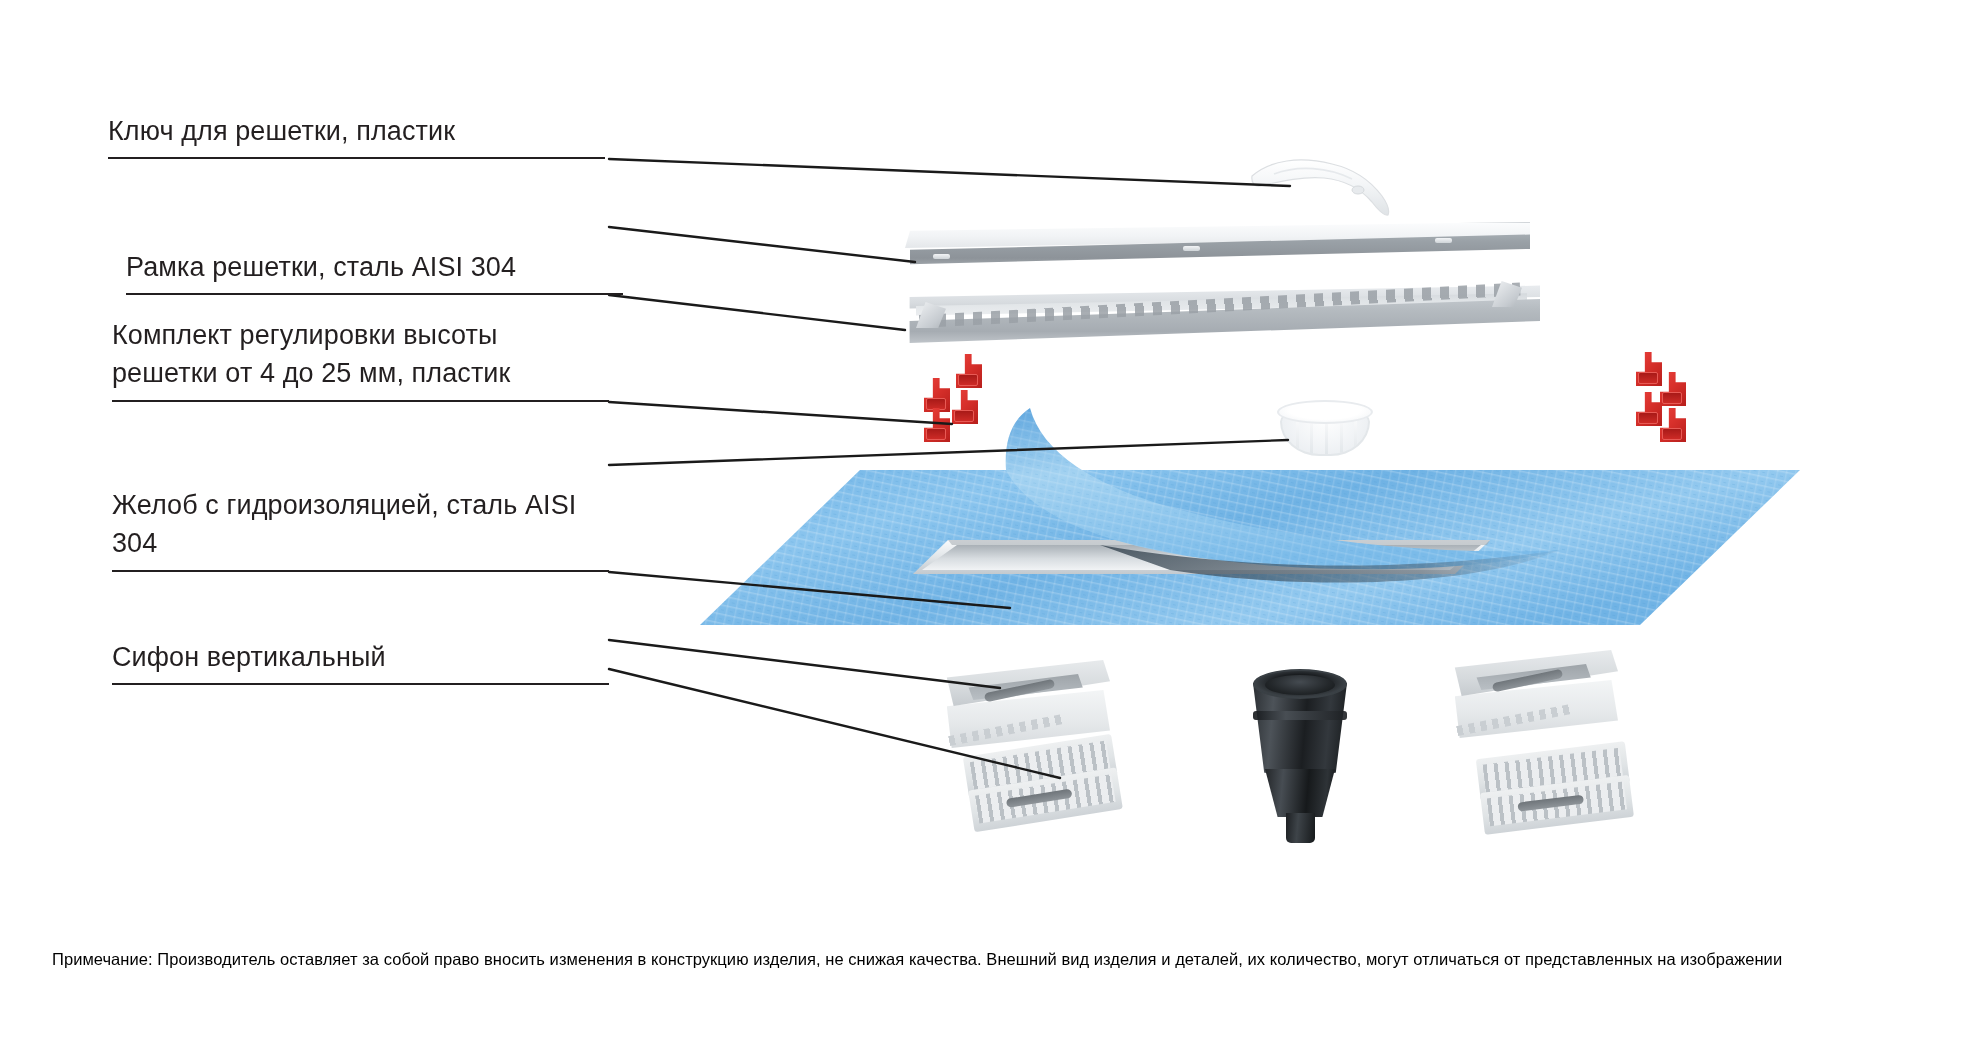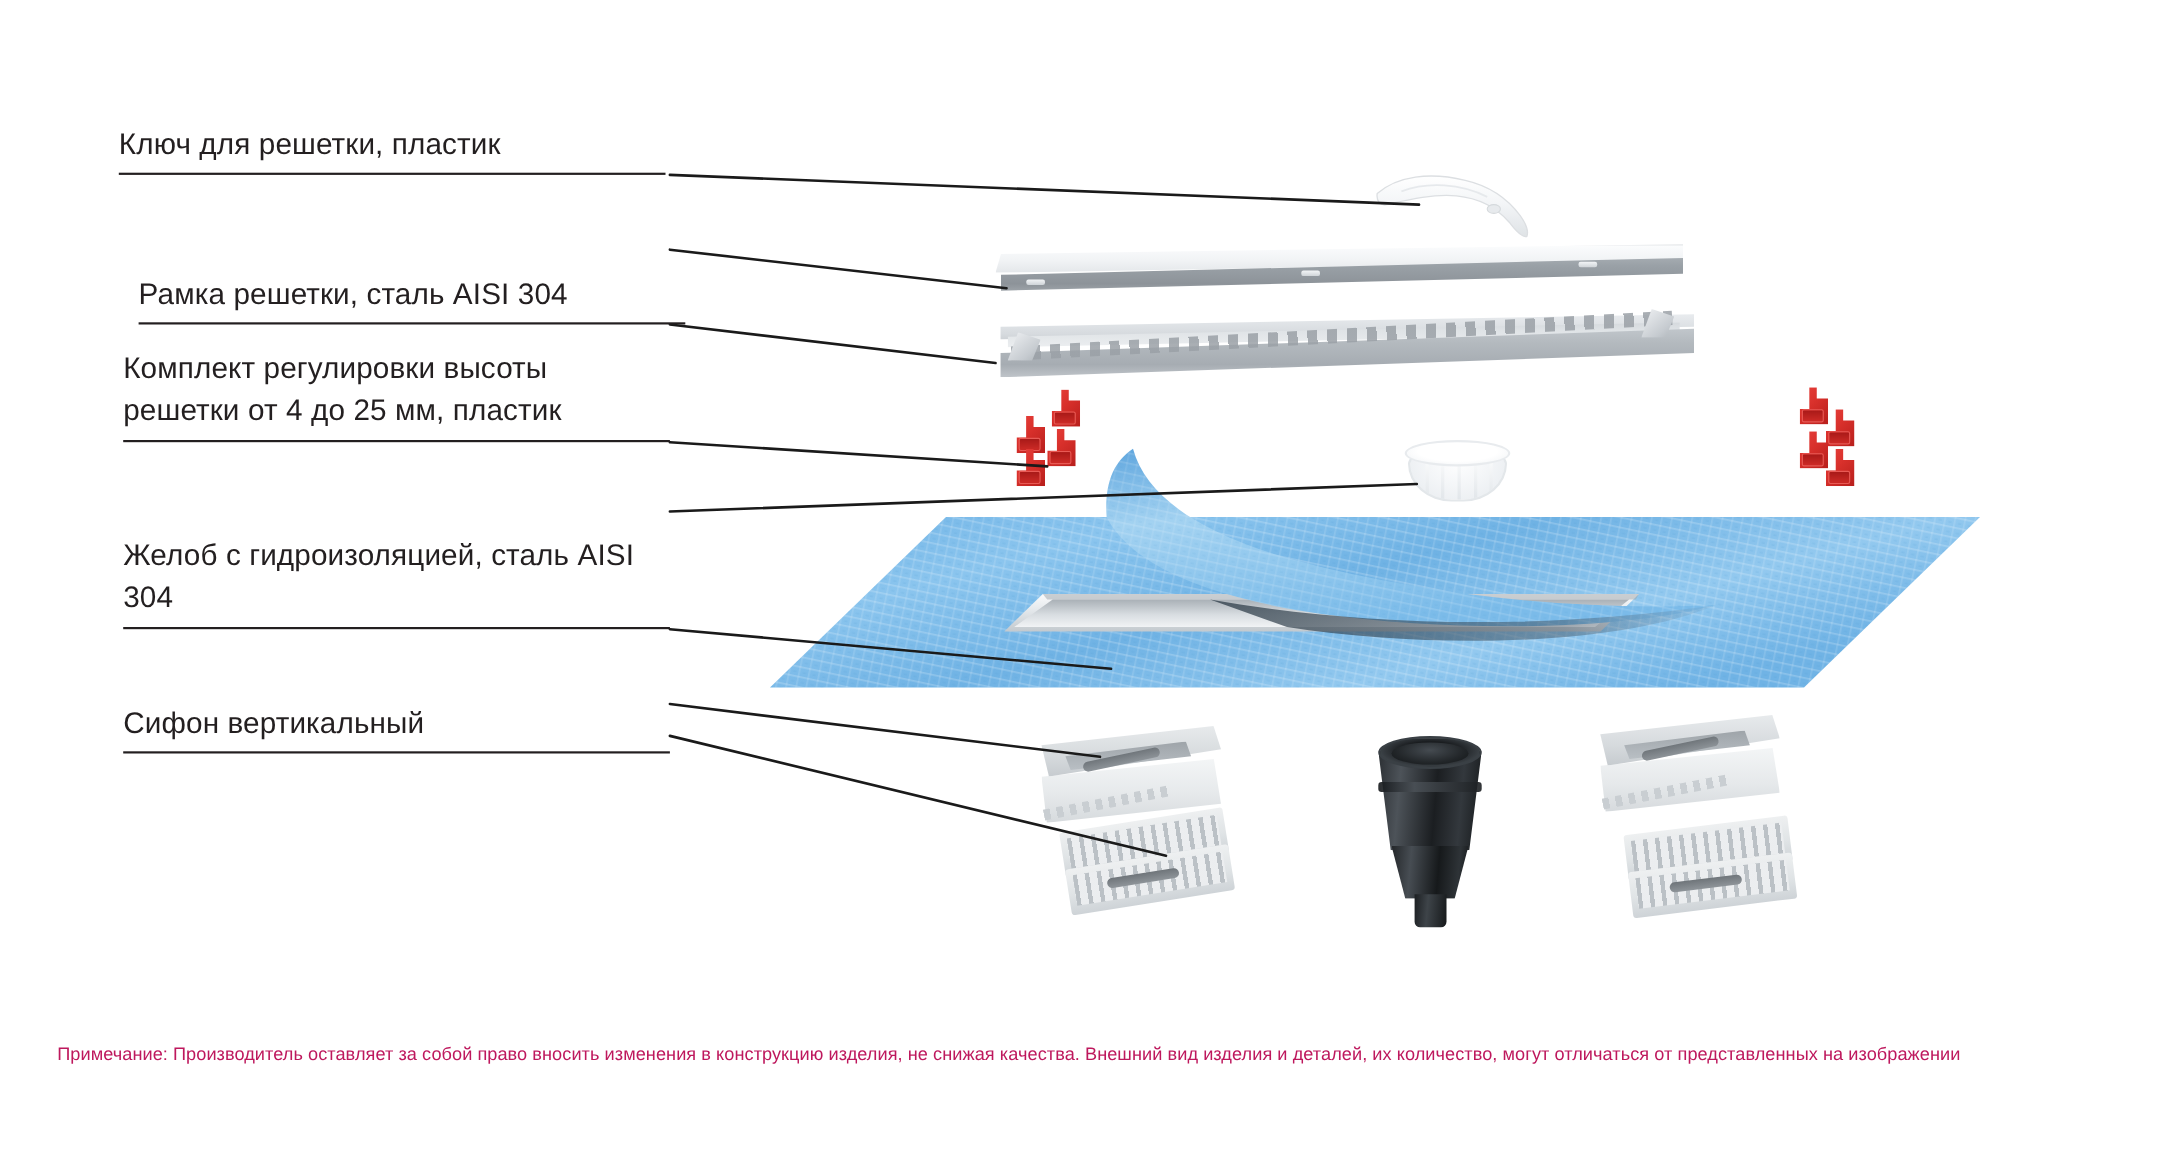--- a/index.html
+++ b/index.html
@@ -23,21 +23,21 @@
     white-space:pre-line;
     color:#231f20;
   }
 
   
   #leaders { position:absolute; inset:0; pointer-events:none; }
 
   
   .footnote {
     position:absolute; left:52px; top:950px;
-    font-size:16.5px; color:#be185d; letter-spacing:.05px;
+    font-size:16.5px; color:#000000; letter-spacing:.05px;
     white-space:nowrap;
   }
 
   
   .part { position:absolute; }
 
   
   .key { left:1248px; top:150px; width:150px; height:68px; }
 
   

